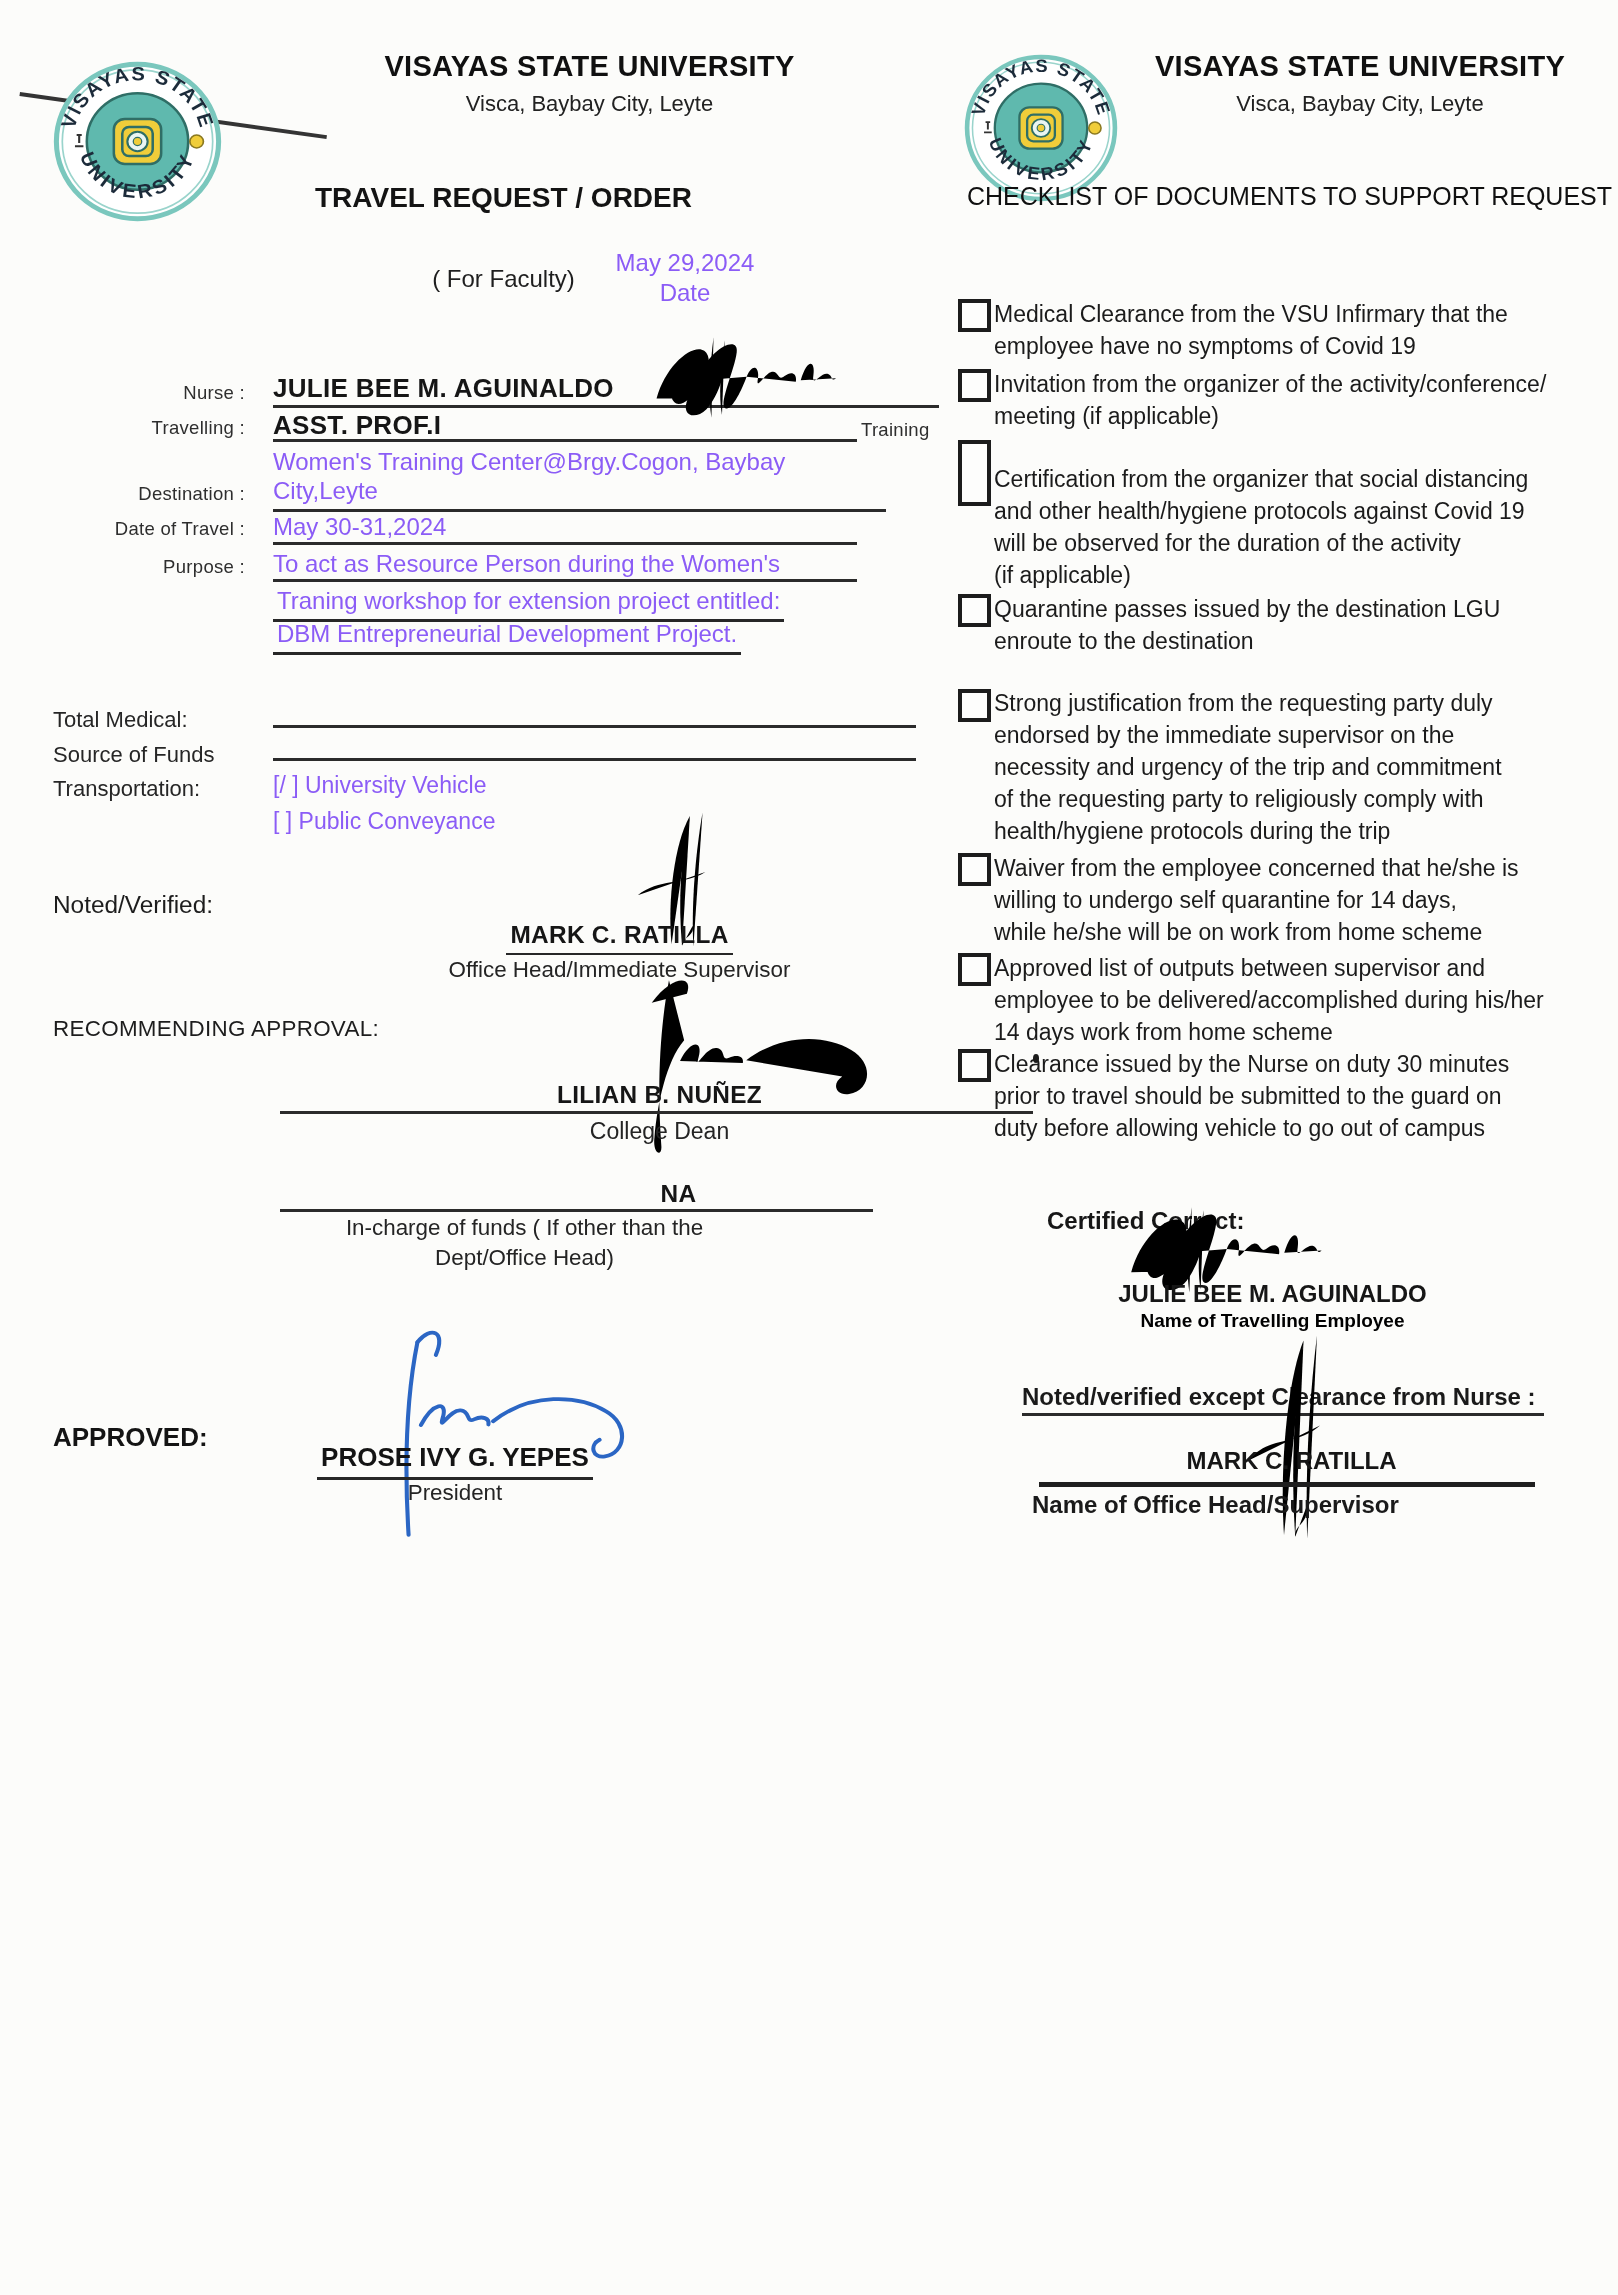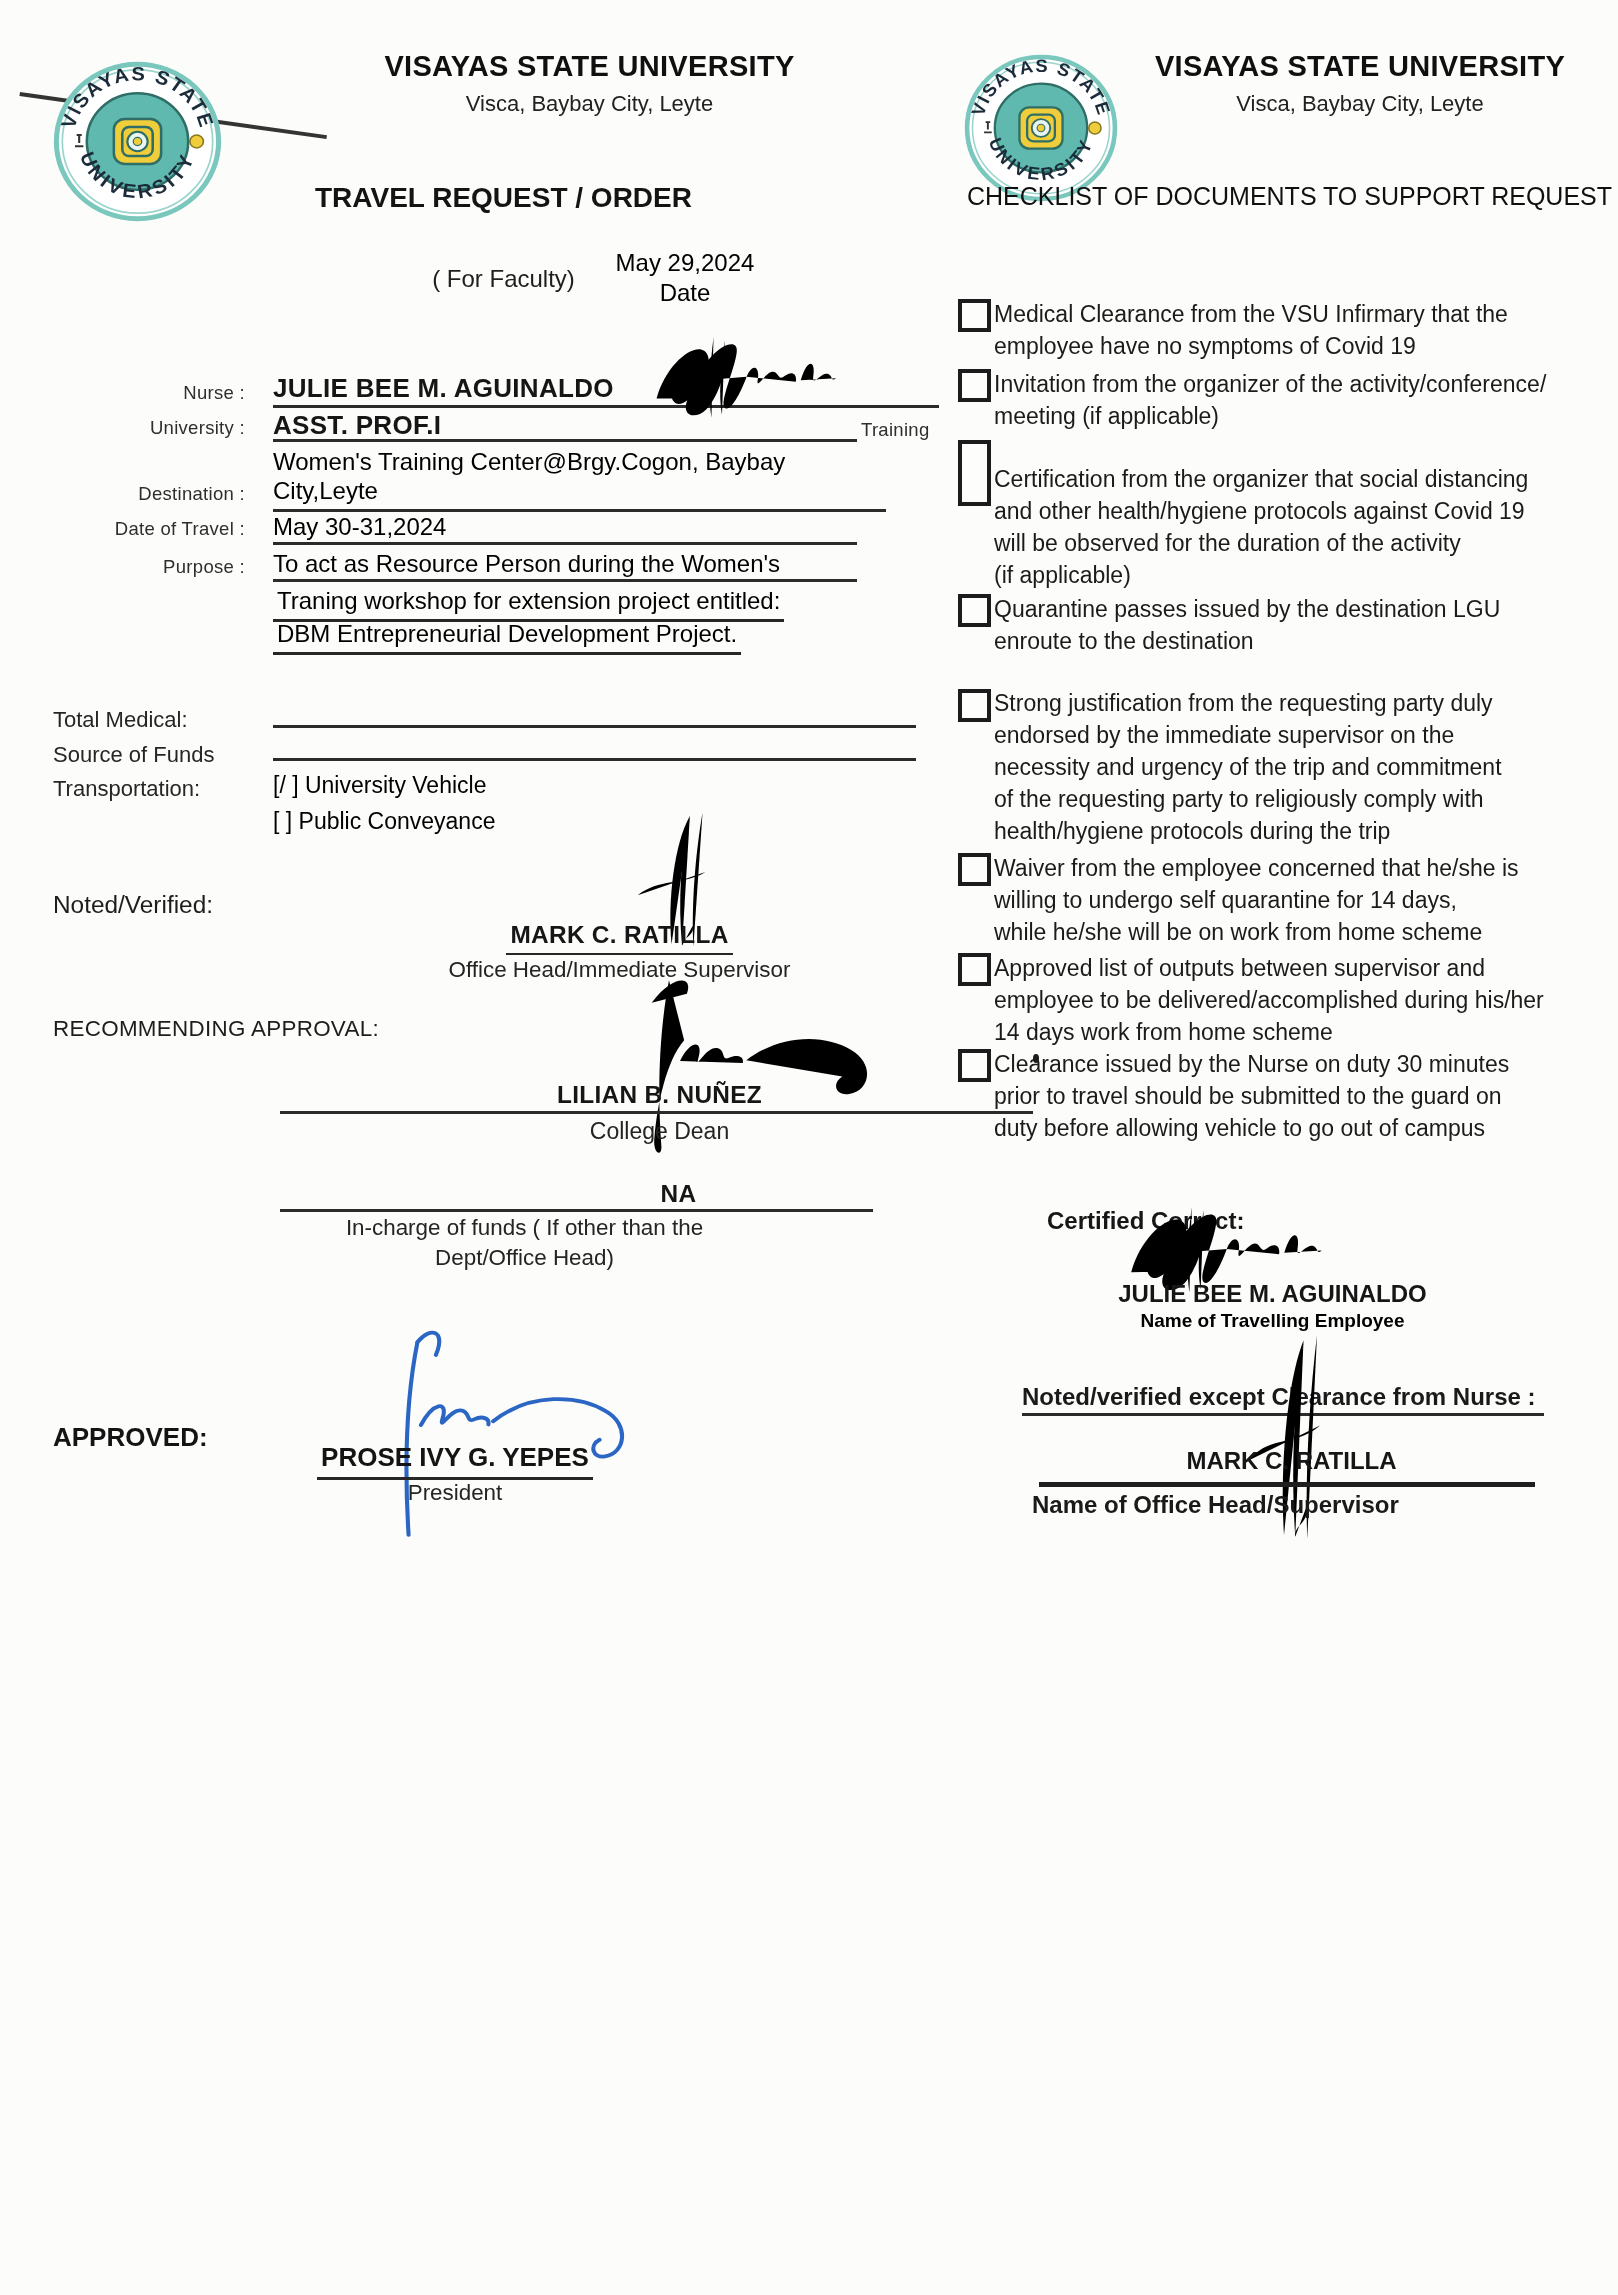--- a/index.html
+++ b/index.html
@@ -12,21 +12,21 @@
   }
   .abs{position:absolute;}
   .ctr{text-align:center;}
   .rt{text-align:right;}
   .b{font-weight:bold;}
   .rule{position:absolute;background:#2b2b2b;height:3.3px;}
   .rule-thin{height:2.6px;}
   .rule-thick{height:5.3px;background:#1f1f1f;}
   .lbl{font-size:18.5px;color:#2e2e2e;letter-spacing:0.3px;}
   .lbl-md{font-size:22px;color:#262626;}
-  .val{font-size:24px;color:#000000;}
+  .val{font-size:24px;color:#8b5cf6;}
   .val-b{font-size:26px;font-weight:bold;color:#161616;letter-spacing:0.3px;}
   .uline{border-bottom:3.3px solid #272727;padding:0 4px 4px 4px;display:inline-block;}
   .sigline-name{font-size:24.4px;font-weight:bold;color:#161616;letter-spacing:0.3px;}
   .sigline-title{font-size:22.4px;color:#242424;}
   .hdr-univ{font-size:29px;font-weight:bold;color:#101010;letter-spacing:0.3px;}
   .hdr-addr{font-size:22px;color:#222;}
   .hdr-title{font-size:28px;font-weight:bold;color:#141414;}
   .hdr-sub{font-size:24px;color:#1e1e1e;margin-top:48px;}
   .ck-title{font-size:25px;font-weight:normal;color:#101010;}
   .ckbox{position:absolute;left:958px;width:25px;height:25px;border:4px solid #1c1c1c;background:#fdfdfc;}
@@ -100,21 +100,21 @@
   <div class="abs ctr hdr-title" style="left:250px;top:182px;width:507px;">TRAVEL REQUEST / ORDER</div>
   <div class="abs ctr hdr-sub" style="left:250px;top:217px;width:507px;">( For Faculty)</div>
 
   <div class="abs ctr val" style="left:560px;top:249px;width:250px;">May 29,2024</div>
   <div class="abs ctr val" style="left:560px;top:279px;width:250px;">Date</div>
 
   <div class="abs rt lbl" style="left:53px;top:382px;width:192px;">Nurse :</div>
   <div class="abs val-b" style="left:273px;top:373px;">JULIE BEE M. AGUINALDO</div>
   <div class="rule" style="left:273px;top:405px;width:666px;"></div>
 
-  <div class="abs rt lbl" style="left:53px;top:417px;width:192px;">University :</div>
+  <div class="abs rt lbl" style="left:53px;top:417px;width:192px;">Travelling :</div>
   <div class="abs val-b" style="left:273px;top:410px;font-weight:600;">ASST. PROF.I</div>
   <div class="abs lbl" style="left:861px;top:419px;">Training</div>
   <div class="rule" style="left:273px;top:439px;width:584px;"></div>
 
   <div class="abs val" style="left:273px;top:448px;">Women's Training Center@Brgy.Cogon, Baybay</div>
   <div class="abs rt lbl" style="left:53px;top:483px;width:192px;">Destination :</div>
   <div class="abs val" style="left:273px;top:477px;">City,Leyte</div>
   <div class="rule" style="left:273px;top:509px;width:613px;"></div>
 
   <div class="abs rt lbl" style="left:53px;top:518px;width:192px;">Date of Travel :</div>

